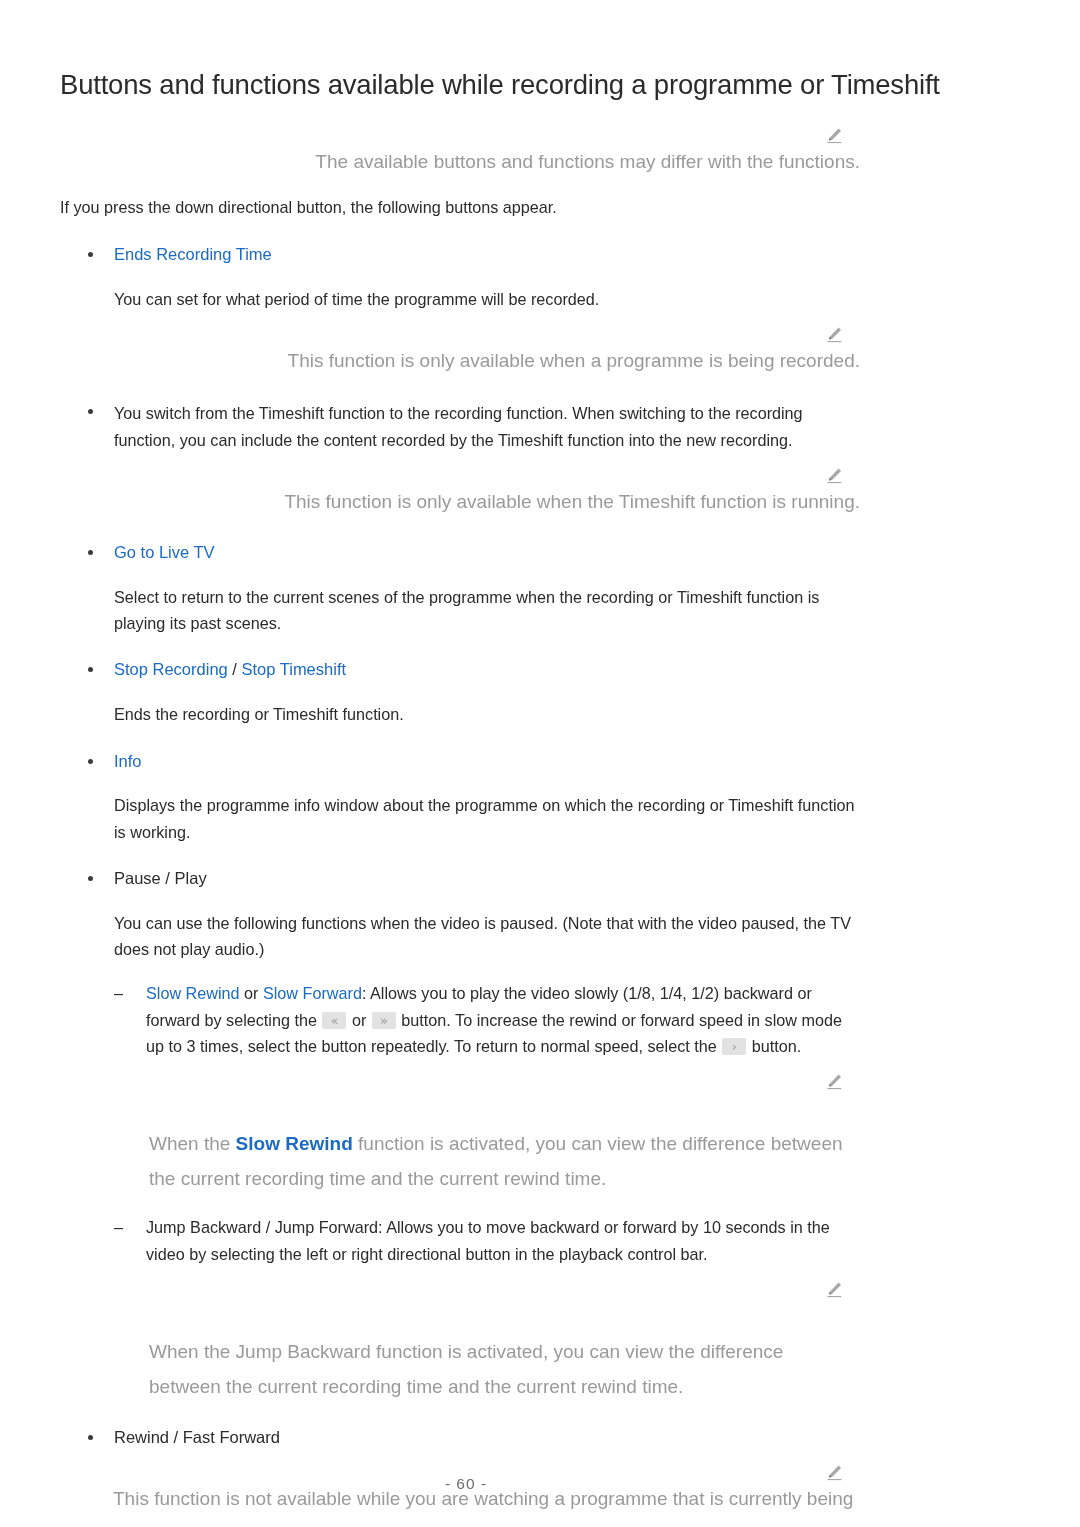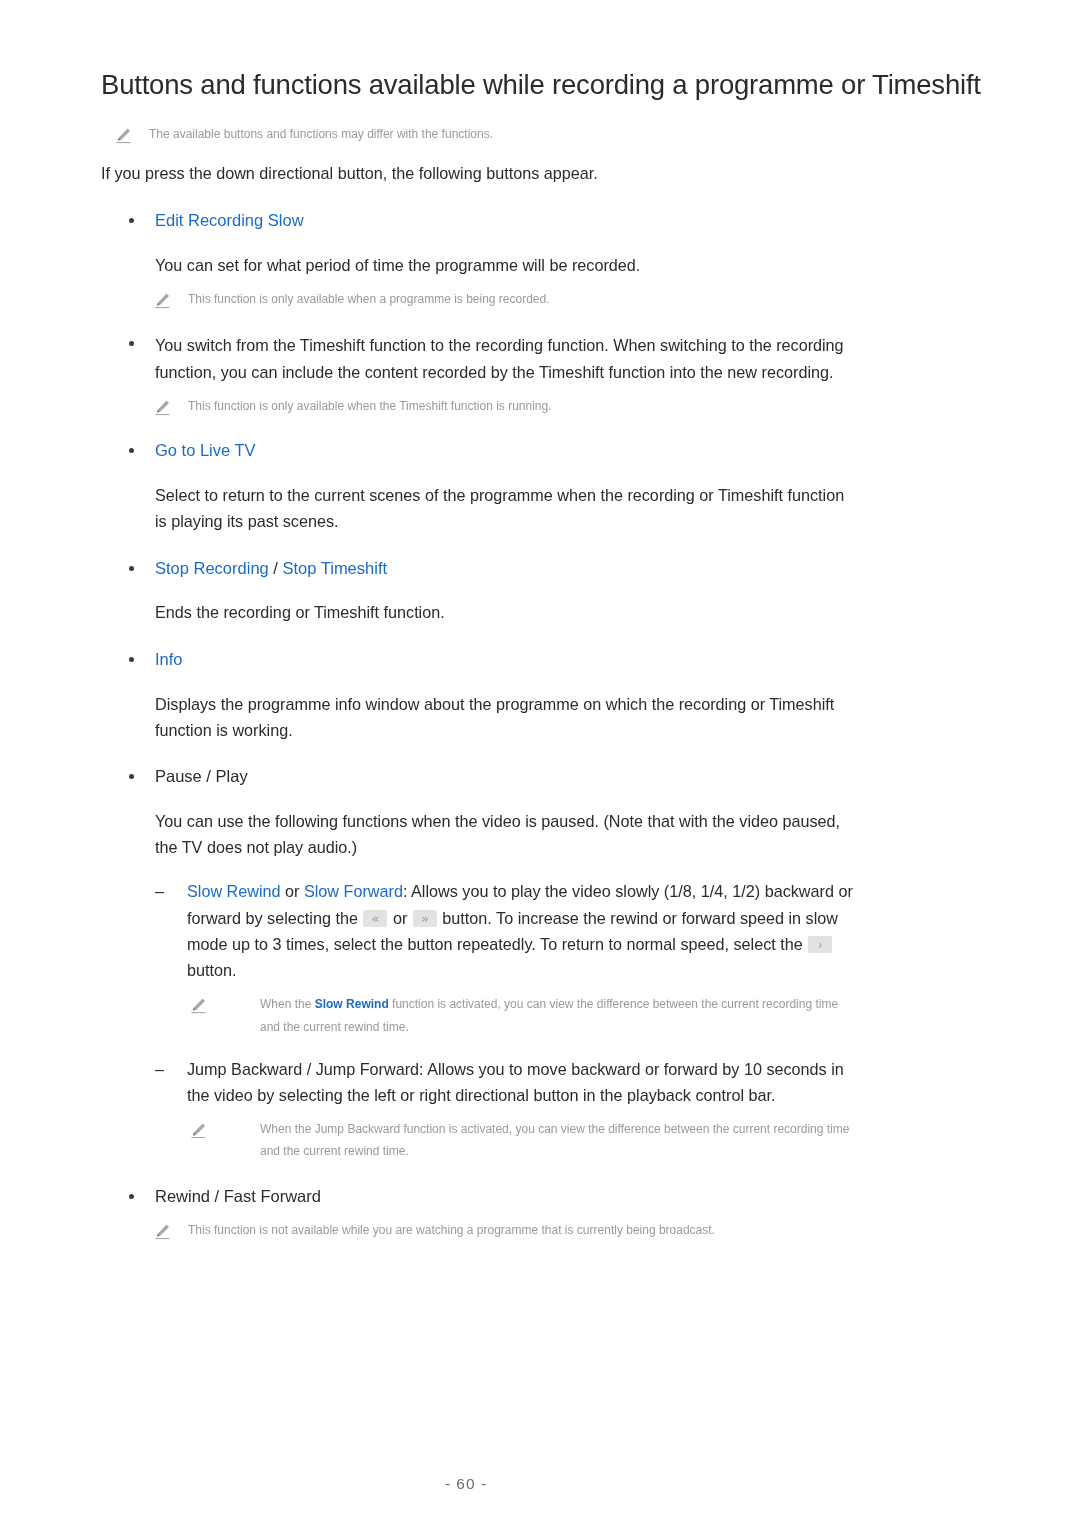--- a/index.html
+++ b/index.html
@@ -13,42 +13,43 @@
     font-family: "Liberation Sans", "DejaVu Sans", sans-serif;
     color: #2b2b2b;
     position: relative;
     overflow: hidden;
   }
   .page {
     position: relative;
     width: 932px;
     height: 1527px;
     box-sizing: border-box;
-    padding: 68px 72px 0 101px;
+    padding: 68px 72px 0 60px;
   }
 
   
   .page-title {
     font-size: 27.5px;
     font-weight: 400;
     color: #2b2b2b;
     letter-spacing: -0.2px;
     line-height: 1.2;
     margin: 0 0 22px 0;
     white-space: nowrap;
   }
 
   
   .note {
     display: flex;
-    align-items: flex-start;
+    align-items: flex-end;
     color: #9a9a9a;
-    font-size: 12px;
+    font-size: 19px;
     line-height: 1.85;
     margin: 10px 0 10px 0;
+    flex-direction: column;
   }
   .note .pencil {
     flex: 0 0 auto;
     width: 17px;
     height: 17px;
     margin-top: 4px;
     margin-right: 17px;
   }
   .note .pencil svg { display: block; }
   .note-text { flex: 1 1 auto; }
@@ -165,21 +166,21 @@
       </svg>
     </span>
     <span class="note-text">The available buttons and functions may differ with the functions.</span>
   </div>
 
   <p class="intro">If you press the down directional button, the following buttons appear.</p>
 
   <div class="bullet-item">
     <span class="dot"></span>
     <div class="bullet-head">
-      <span class="blue">Edit Recording Slow</span>
+      <span class="blue">Ends Recording Time</span>
     </div>
     <p class="body-para">You can set for what period of time the programme will be recorded.</p>
   </div>
   <div class="note lvl1">
     <span class="pencil">
       <svg width="17" height="17" viewBox="0 0 17 17">
         <path d="M12.6 1.6 L15.0 4.0 L6.0 13.0 L3.0 13.8 L3.8 10.8 Z" fill="#a8a8a8"></path>
         <path d="M3.0 13.8 L3.8 10.8 L5.2 12.2 Z" fill="#6f6f6f"></path>
         <rect x="1.4" y="15.0" width="14.0" height="1.1" fill="#a8a8a8"></rect>
       </svg>

